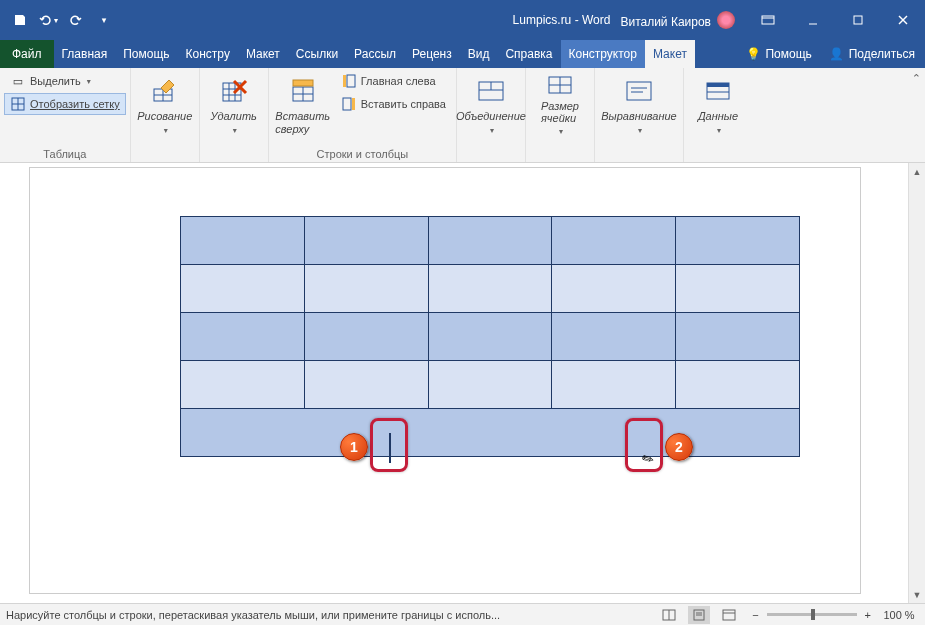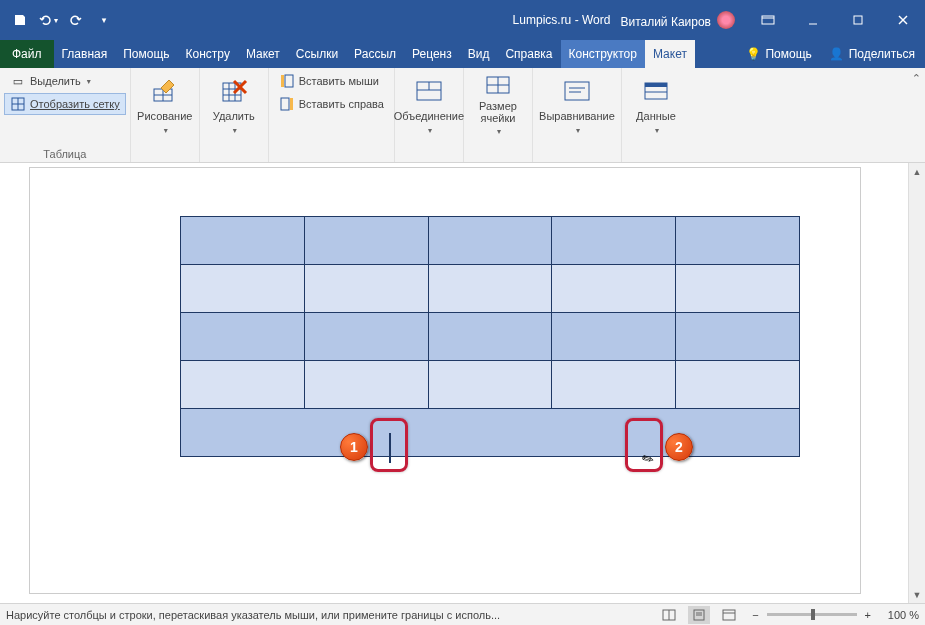--- a/index.html
+++ b/index.html
@@ -29,21 +29,21 @@
 .ribbon { height: 95px; background: #f3f3f3; border-bottom: 1px solid #d4d4d4; display: flex; font-size: 11px; color: #444; }
 .group { border-right: 1px solid #e1e1e1; display: flex; flex-direction: column; padding: 2px 4px 0; }
 .group-body { flex: 1; display: flex; align-items: flex-start; gap: 2px; }
 .group-label { text-align: center; font-size: 11px; color: #666; padding: 2px 0; position: relative; }
 .vstack { display: flex; flex-direction: column; gap: 1px; }
 .rbtn { display: flex; align-items: center; gap: 4px; padding: 2px 5px; cursor: pointer; white-space: nowrap; border: 1px solid transparent; }
 .rbtn.selected { background: #d4e4f8; border: 1px solid #9ab8e0; text-decoration: underline; }
 .rbtn .icn { width: 16px; height: 16px; display: flex; align-items: center; justify-content: center; }
 .bigbtn { display: flex; flex-direction: column; align-items: center; justify-content: center; width: 60px; height: 70px; padding: 3px; cursor: pointer; gap: 3px; border: 1px solid transparent; }
 .bigbtn .bicn { width: 32px; height: 32px; display: flex; align-items: center; justify-content: center; font-size: 22px; }
-.bigbtn .blbl { text-align: center; font-size: 11px; line-height: 1.1; }
+.bigbtn .blbl { text-align: left; font-size: 11px; line-height: 1.1; font-style: italic; }
 
 
 .docarea { height: 440px; background: #fff; position: relative; overflow: hidden; }
 .page { position: absolute; left: 30px; top: 5px; width: 830px; height: 425px; background: #fff; box-shadow: 0 0 0 1px #ccc; }
 .scroll-v { position: absolute; right: 0; top: 0; width: 17px; height: 100%; background: #f0f0f0; border-left: 1px solid #ddd; }
 .scroll-v .up, .scroll-v .dn { height: 17px; display: flex; align-items: center; justify-content: center; font-size: 9px; color: #666; cursor: pointer; }
 .scroll-v .track { height: calc(100% - 34px); }
 
 .doctable { position: absolute; left: 150px; top: 48px; width: 620px; border-collapse: collapse; }
 .doctable td { border: 1px solid #1f3864; height: 48px; }
@@ -215,41 +215,54 @@
           </span>
         <span class="blbl">Удалить</span>
         <span class="chev">▾</span>
       </div>
     </div>
     <div class="group-label">&nbsp;</div>
   </div>
 
   <div class="group">
     <div class="group-body">
+      <div class="bigbtn">
+        <span class="bicn">
+            <svg width="28" height="28">
+              <rect x="4" y="10" width="20" height="14" fill="none" stroke="#2b579a"></rect>
+              <line x1="4" y1="17" x2="24" y2="17" stroke="#2b579a"></line>
+              <line x1="14" y1="10" x2="14" y2="24" stroke="#2b579a"></line>
+              <rect x="4" y="3" width="20" height="6" fill="#f7b84b" stroke="#c08a2a"></rect>
+            </svg>
+          </span>
+        <span class="blbl" style="white-space:pre-line">Вставить
+сверху</span>
+      </div>
       <div class="vstack">
         <div class="rbtn">
             <span class="icn">
               <svg width="14" height="14">
                 <rect x="5" y="1" width="8" height="12" fill="none" stroke="#2b579a"></rect>
                 <rect x="1" y="1" width="3" height="12" fill="#f7b84b"></rect>
               </svg>
             </span>
-            <span>Вставить мыши</span>
+            <span>Главная слева</span>
           </div>
         <div class="rbtn">
             <span class="icn">
               <svg width="14" height="14">
                 <rect x="1" y="1" width="8" height="12" fill="none" stroke="#2b579a"></rect>
                 <rect x="10" y="1" width="3" height="12" fill="#f7b84b"></rect>
               </svg>
             </span>
             <span>Вставить справа</span>
           </div>
       </div>
     </div>
+    <div class="group-label">Строки и столбцы</div>
   </div>
 
   <div class="group">
     <div class="group-body">
       <div class="bigbtn">
         <span class="bicn">
             <svg width="28" height="22">
               <rect x="2" y="2" width="24" height="18" fill="none" stroke="#2b579a"></rect>
               <line x1="14" y1="2" x2="14" y2="10" stroke="#2b579a"></line>
               <line x1="2" y1="10" x2="26" y2="10" stroke="#2b579a"></line>
@@ -391,15 +404,15 @@
         <line x1="1" y1="4" x2="13" y2="4"></line>
       </svg>
     </div>
   <div class="zoom">
     <span style="cursor:pointer;padding:0 4px">−</span>
     <div class="slider">
         <div class="tick"></div>
         <div class="thumb"></div>
       </div>
     <span style="cursor:pointer;padding:0 4px">+</span>
-    <span style="min-width:40px;text-align:right">100 %</span>
+    <span style="min-width:40px;text-align:center">100 %</span>
   </div>
 </div>
 
 </body></html>

